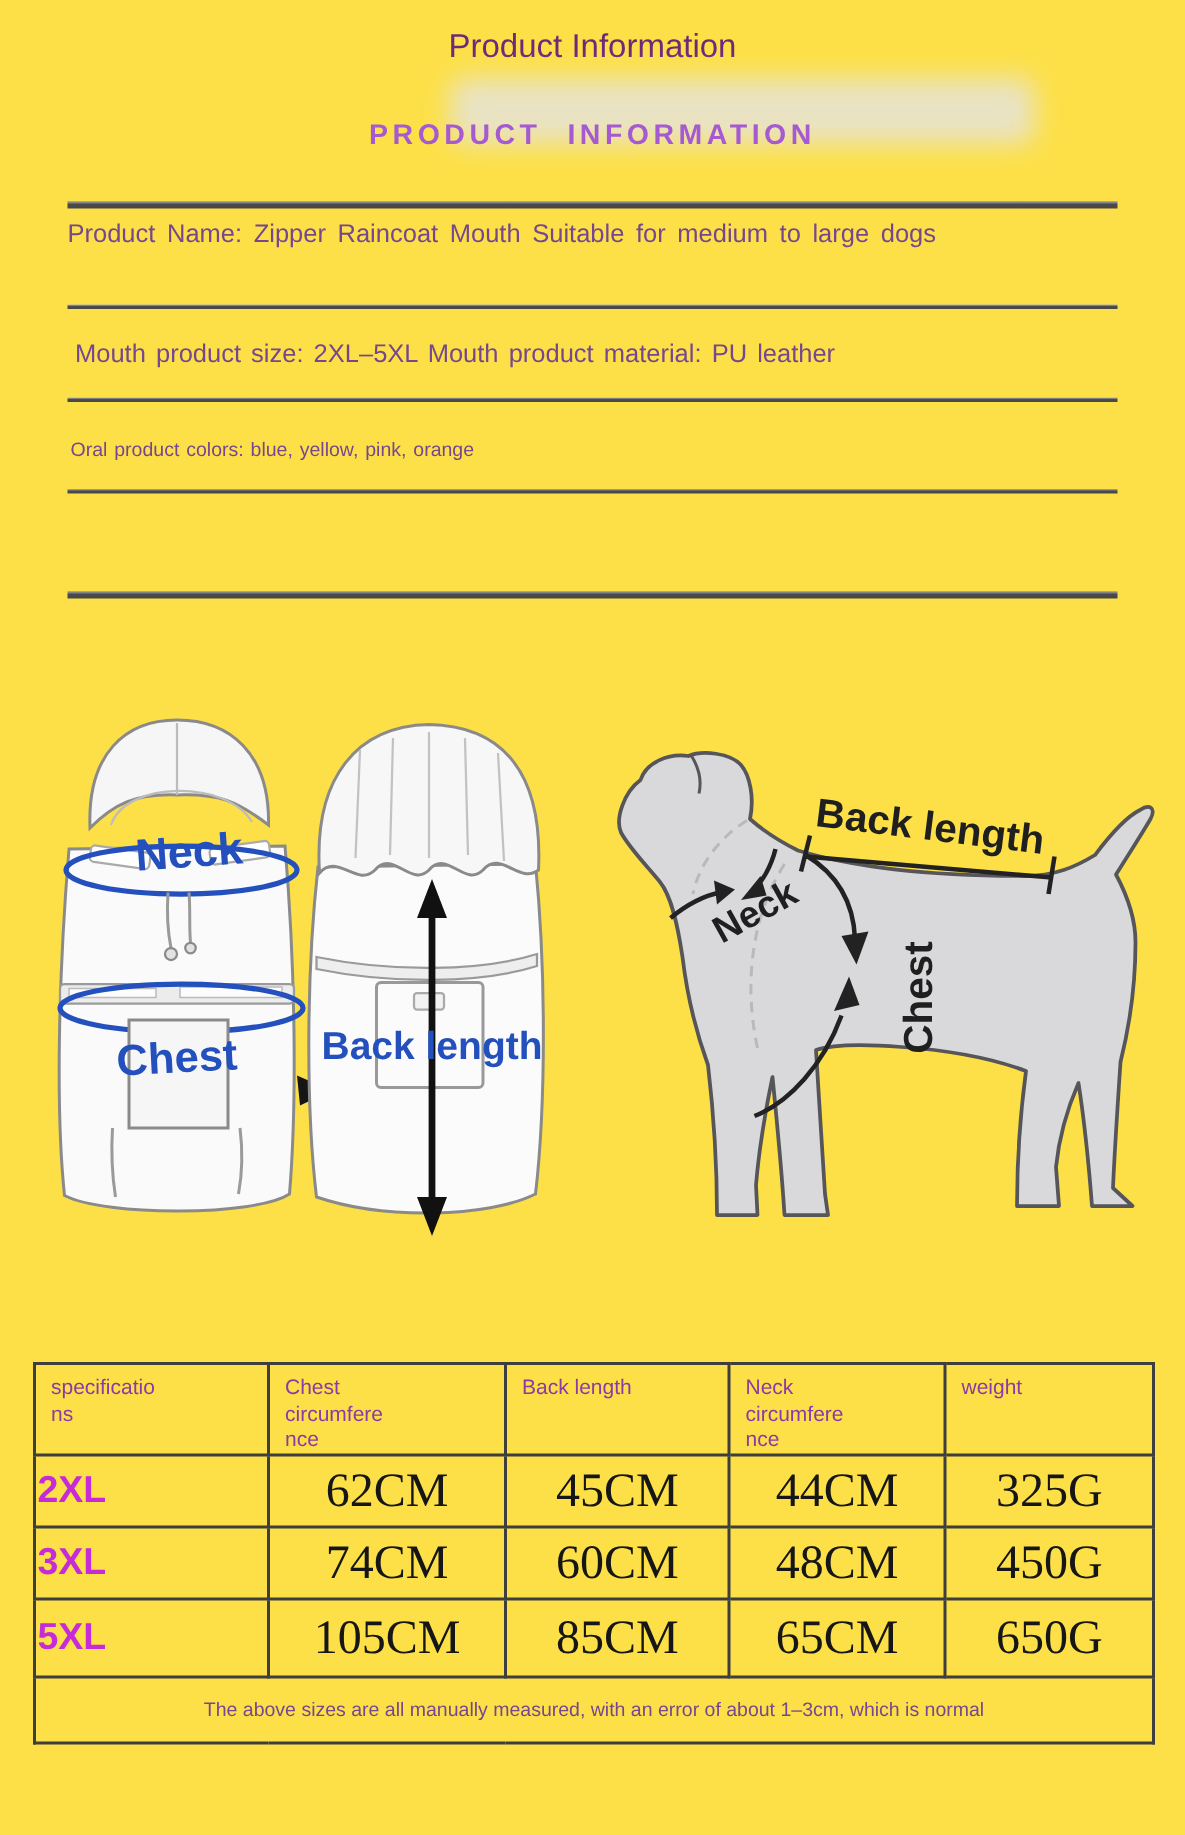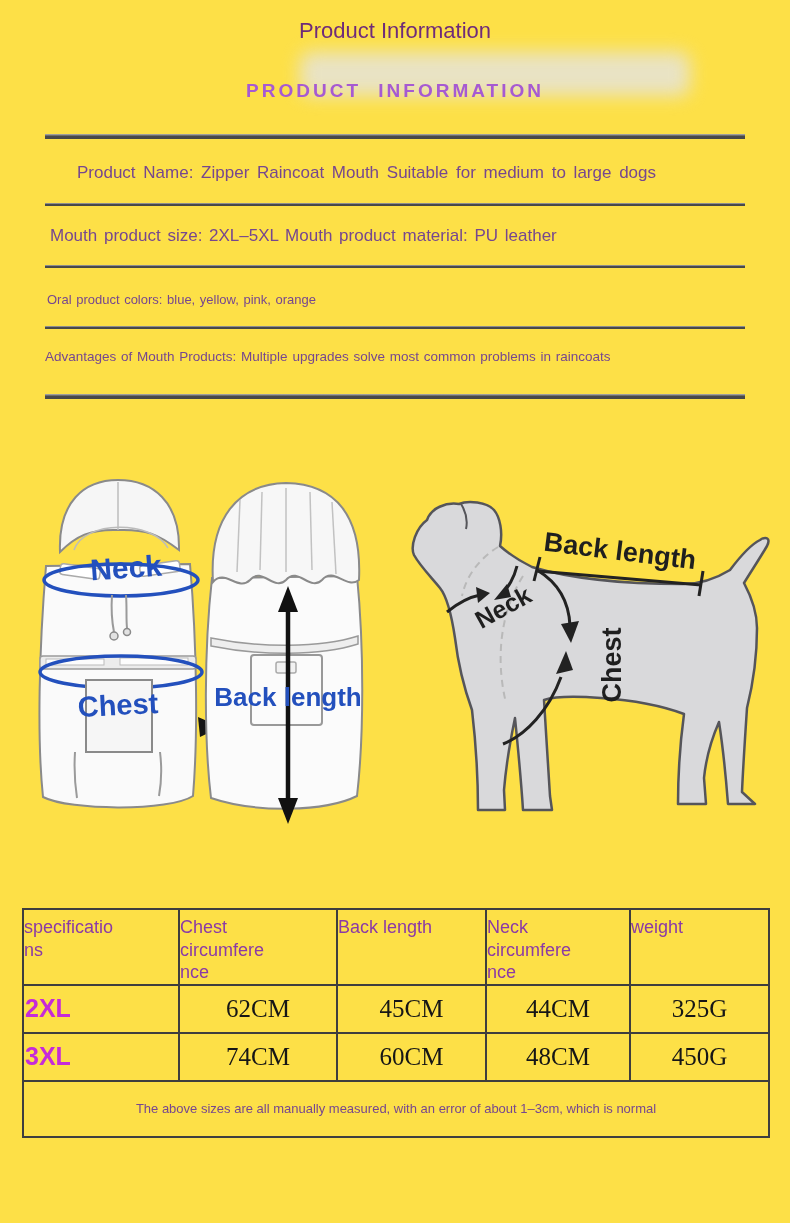--- a/index.html
+++ b/index.html
@@ -12,61 +12,60 @@
   .page-subtitle{position:absolute;top:80px;left:0;width:100%;text-align:center;
         font-size:19px;font-weight:bold;letter-spacing:3px;word-spacing:9px;color:#a65ad2;}
   .divider{position:absolute;left:45px;width:700px;
         background:linear-gradient(180deg,#b5b5b5 0%,#4a4a4a 45%,#474747 100%);}
   .d1{top:134px;height:5px;}
   .d2{top:203px;height:3px;}
   .d3{top:265px;height:3px;}
   .d4{top:326px;height:3px;}
   .d5{top:394px;height:5px;}
   .info{position:absolute;color:#76478f;white-space:nowrap;}
-  .r1{top:163px;left:45px;font-size:17px;word-spacing:3px;margin-left:32px;}
+  .r1{top:146px;left:45px;font-size:17px;word-spacing:3px;}
   .r2{top:226px;left:50px;font-size:17px;word-spacing:2px;}
   .r3{top:292px;left:47px;font-size:13px;word-spacing:1px;}
   .r4{top:349px;left:45px;font-size:13.5px;word-spacing:1px;}
   svg.diagram{position:absolute;top:400px;left:0;}
   svg.diagram text{font-family:"Liberation Sans",sans-serif;font-weight:bold;}
 
   table.sizes{position:absolute;top:908px;left:22px;width:746px;
         border-collapse:collapse;table-layout:fixed;}
   table.sizes th, table.sizes td{border:2px solid #3e3e3e;overflow:hidden;}
-  table.sizes th{color:#8b3aa6;font-weight:normal;font-size:18px;line-height:1.25;
-        text-align:left;vertical-align:top;padding:6px 0 0 0;white-space:pre-line;}
+  table.sizes th{color:#8b3aa6;font-weight:normal;font-size:14px;line-height:1.25;
+        text-align:left;vertical-align:top;padding:6px 0 0 10px;white-space:pre-line;}
   th.h-spec{padding-left:38px;}
   th.h-chest{padding-left:34px;}
   th.h-back{text-align:center;}
   th.h-neck{padding-left:32px;}
   th.h-weight{text-align:center;vertical-align:middle;font-size:21px;color:#7b2f96;padding:0;}
   tr.hdr{height:51px;}
   tr.row-a{height:48px;} tr.row-b{height:52px;}
   td.size{color:#c62bd8;font-weight:bold;font-size:25px;}
-  td.val{font-family:"Liberation Serif",serif;font-size:25px;color:#161616;text-align:center;}
-  tr.note-row{height:56px;}
+  td.val{font-family:"Liberation Serif",serif;font-size:32px;color:#161616;text-align:center;}
+  tr.note-row{height:44px;}
   td.note{text-align:center;font-size:13px;color:#76478f;vertical-align:middle;}
 </style>
 </head>
 <body>
 
 <div class="page">
 
   <div class="page-title">Product Information</div>
   <div class="subtitle-halo"></div>
   <div class="page-subtitle">PRODUCT INFORMATION</div>
 
   <div class="divider d1"></div>
   <div class="info r1">Product Name: Zipper Raincoat Mouth Suitable for medium to large dogs</div>
   <div class="divider d2"></div>
   <div class="info r2">Mouth product size: 2XL–5XL Mouth product material: PU leather</div>
   <div class="divider d3"></div>
   <div class="info r3">Oral product colors: blue, yellow, pink, orange</div>
   <div class="divider d4"></div>
-  <div class="info r4">Advantages of Mouth Products: Multiple upgrades solve most common problems in raincoats</div>
   <div class="divider d5"></div>
 
   <svg class="diagram" width="790" height="505" viewBox="0 0 790 505">
 
     <g>
       <path d="M46,166 C39,250 37,340 43,397 C70,411 170,411 193,396 C198,336 197,246 190,164 Z" fill="#fafafa" stroke="#8a8a8a" stroke-width="2"></path>
       <path d="M60,152 C58,102 84,80 118,80 C153,80 180,102 179,150 C158,134 146,129 118,130 C90,129 76,136 60,152 Z" fill="#f6f6f6" stroke="#8a8a8a" stroke-width="2"></path>
       <path d="M74,150 C84,120 152,120 168,148" fill="none" stroke="#bcbcbc" stroke-width="1.5"></path>
       <path d="M118,82 L118,130" stroke="#bcbcbc" stroke-width="1.5"></path>
 
@@ -184,18 +183,25 @@
       <td class="val">44CM</td>
       <td class="val">325G</td>
     </tr>
     <tr class="row-a">
       <td class="size">3XL</td>
       <td class="val">74CM</td>
       <td class="val">60CM</td>
       <td class="val">48CM</td>
       <td class="val">450G</td>
     </tr>
+    <tr class="row-b">
+      <td class="size">5XL</td>
+      <td class="val">105CM</td>
+      <td class="val">85CM</td>
+      <td class="val">65CM</td>
+      <td class="val">650G</td>
+    </tr>
     <tr class="note-row">
       <td class="note" colspan="5">The above sizes are all manually measured, with an error of about 1–3cm, which is normal</td>
     </tr>
   </tbody>
     </table>
 </div>
 
 </body></html>

